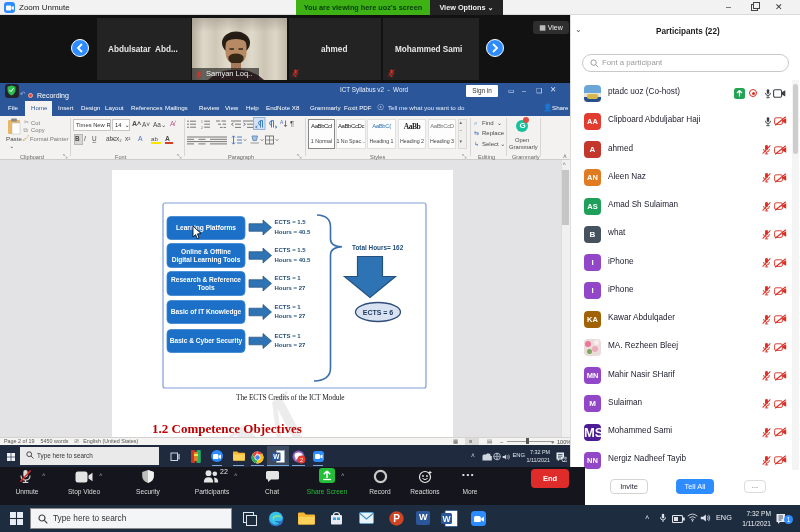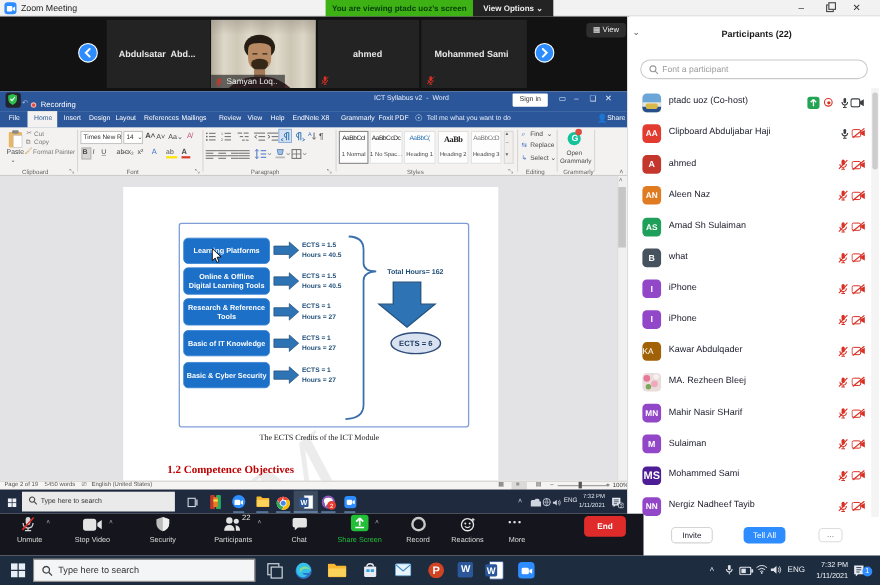--- a/index.html
+++ b/index.html
@@ -6,22 +6,22 @@
 body{font-family:"Liberation Sans", sans-serif;}
 #root{position:absolute;left:0;top:0;width:800px;height:532px;background:#fff;overflow:hidden;}
 </style></head><body>
 <div id="root">
 <div style="position:absolute;left:0px;top:0px;width:800px;height:15px;background:#f2f2f2;border-bottom:1px solid #d9d9d9;"></div>
     <div style="position:absolute;left:4px;top:2px;width:11px;height:11px;background:#2d8cff;border-radius:3px;"></div>
     <svg style="position:absolute;left:6px;top:4.5px" width="8" height="6">
       <rect x="0" y="0.5" width="5.2" height="5" rx="1" fill="#fff"></rect>
       <path d="M5.5 2.2 L7.8 0.8 L7.8 5.2 L5.5 3.8 Z" fill="#fff"></path>
     </svg>
-    <div style="position:absolute;left:19px;top:3.5px;font-size:8px;color:#1a1a1a;font-weight:400;font-family:'Liberation Sans', sans-serif;white-space:nowrap;line-height:1.1;">Zoom Meeting</div>
-    <div style="position:absolute;left:296px;top:0px;width:134px;height:15px;background:#3eb114;color:#07400a;font-size:7.3px;font-weight:bold;text-align:center;line-height:15px;">You are viewing ptadc uoz’s screen</div>
+    <div style="position:absolute;left:19px;top:3.5px;font-size:8px;color:#1a1a1a;font-weight:400;font-family:'Liberation Sans', sans-serif;white-space:nowrap;line-height:1.1;">Zoom Unmute</div>
+    <div style="position:absolute;left:296px;top:0px;width:134px;height:15px;background:#3eb114;color:#07400a;font-size:7.3px;font-weight:bold;text-align:center;line-height:15px;">You are viewing here uoz’s screen</div>
     <div style="position:absolute;left:430px;top:0px;width:73px;height:15px;background:#232323;color:#f0f0f0;font-size:7.3px;font-weight:bold;text-align:center;line-height:15px;">View Options ⌄</div>
     <div style="position:absolute;left:726px;top:3px;font-size:9px;color:#333;font-weight:400;font-family:'Liberation Sans', sans-serif;white-space:nowrap;line-height:1.1;">–</div>
     <div style="position:absolute;left:751px;top:4px;width:7px;height:7px;border:1px solid #444;"></div>
     <div style="position:absolute;left:753px;top:2px;width:7px;height:7px;border:1px solid #444;background:#f2f2f2;"></div>
     <div style="position:absolute;left:775px;top:2.5px;font-size:9px;color:#333;font-weight:400;font-family:'Liberation Sans', sans-serif;white-space:nowrap;line-height:1.1;">✕</div>
     <div style="position:absolute;left:0px;top:15px;width:572px;height:68px;background:#121212;"></div>
     <div style="position:absolute;left:97px;top:18px;width:94px;height:62px;background:#232323;"></div>
     <div style="position:absolute;left:289px;top:18px;width:92px;height:62px;background:#232323;"></div>
     <div style="position:absolute;left:383px;top:18px;width:96px;height:62px;background:#232323;"></div>
     <div style="position:absolute;left:108px;top:44.5px;font-size:8.2px;color:#e8e8e8;font-weight:700;font-family:'Liberation Sans', sans-serif;white-space:nowrap;line-height:1.1;">Abdulsatar&nbsp; Abd...</div>
@@ -310,21 +310,21 @@
         <text x="274.5" y="337.8" font-size="6" fill="#1f4e79">ECTS = 1</text>
         <text x="274.5" y="347.3" font-size="6" fill="#1f4e79">Hours = 27</text>
         <path d="M317 215 Q330.5 215.5 330.5 227 L330.5 239 Q330.5 246.5 342 246.8 Q330.5 247.5 330.5 255 L330.5 368 Q330.5 380.5 314 381" fill="none" stroke="#3a6fae" stroke-width="1.6"></path>
         <text x="352" y="249.5" font-size="6.4" fill="#1f4e79">Total Hours= 162</text>
         <path d="M357.5 256.5 L382.5 256.5 L382.5 276.5 L395.5 276.5 L370 297.5 L344.5 276.5 L357.5 276.5 Z" fill="#2e74b5" stroke="#24527e" stroke-width="1.2"></path>
         <ellipse cx="378" cy="312" rx="22.5" ry="9.5" fill="#d9e2f0" stroke="#2e4d7b" stroke-width="1.3"></ellipse>
         <text x="378" y="314.8" font-size="7" fill="#17365d" text-anchor="middle">ECTS = 6</text>
       </g>
     </svg>
     <div style="position:absolute;left:236px;top:394px;font-size:7.4px;color:#1a1a1a;font-weight:400;font-family:'Liberation Serif', serif;white-space:nowrap;line-height:1.1;letter-spacing:-0.1px;">The ECTS Credits of the ICT Module</div>
-    <div style="position:absolute;left:152px;top:421.5px;font-size:10px;color:#c00000;font-weight:700;font-family:'Liberation Serif', serif;white-space:nowrap;line-height:1.1;">1.2 Competence Objectives</div>
+    <div style="position:absolute;left:152px;top:421.5px;font-size:13px;color:#c00000;font-weight:700;font-family:'Liberation Serif', serif;white-space:nowrap;line-height:1.1;">1.2 Competence Objectives</div>
     <svg style="position:absolute;left:192px;top:226px" width="10" height="14" viewBox="0 0 10 14">
       <path d="M1 0 L1 11 L3.6 8.6 L5.2 12.6 L7 11.8 L5.4 7.9 L9 7.6 Z" fill="#fff" stroke="#000" stroke-width="0.8"></path>
     </svg>
     <div style="position:absolute;left:0px;top:437px;width:570px;height:8px;background:#f5f4f3;border-top:1px solid #d5d3d1;"></div>
     <div style="position:absolute;left:4px;top:438.5px;font-size:5.4px;color:#555;font-weight:400;font-family:'Liberation Sans', sans-serif;white-space:nowrap;line-height:1.1;">Page 2 of 19&nbsp;&nbsp;&nbsp;&nbsp;5450 words&nbsp;&nbsp;&nbsp;&nbsp;⎚&nbsp;&nbsp;&nbsp;English (United States)</div>
     <div style="position:absolute;left:453px;top:438px;font-size:5.5px;color:#666;font-weight:400;font-family:'Liberation Sans', sans-serif;white-space:nowrap;line-height:1.1;">▦</div>
     <div style="position:absolute;left:465px;top:437.5px;width:14px;height:7px;background:#dcdad8;"></div>
     <div style="position:absolute;left:469px;top:438px;font-size:5.5px;color:#555;font-weight:400;font-family:'Liberation Sans', sans-serif;white-space:nowrap;line-height:1.1;">≡</div>
     <div style="position:absolute;left:487px;top:438px;font-size:5.5px;color:#666;font-weight:400;font-family:'Liberation Sans', sans-serif;white-space:nowrap;line-height:1.1;">▤</div>
     <div style="position:absolute;left:500px;top:438.5px;font-size:6px;color:#555;font-weight:400;font-family:'Liberation Sans', sans-serif;white-space:nowrap;line-height:1.1;">−</div>
@@ -565,21 +565,21 @@
         <path d="M1.8 10.4 L10.2 1.6" stroke-width="1.1"></path>
       </g>
     </svg>
     <svg width="13" height="10" viewBox="0 0 13 10" style="position:absolute;left:774px;top:285.75px">
       <g stroke="#d93025" fill="none" stroke-width="0.9">
         <rect x="0.6" y="1.8" width="7.8" height="6.6" rx="1.4"></rect>
         <path d="M8.8 4 L12.2 2.2 L12.2 7.8 L8.8 6 Z" fill="#d93025" stroke="none"></path>
         <path d="M1.2 9.3 L11.8 0.7" stroke-width="1.1"></path>
       </g>
     </svg>
-    <div style="position:absolute;left:584px;top:310.5px;width:17px;height:17px;background:#a16207;border-radius:4px;color:#fff;font-weight:normal;font-size:7.5px;text-align:left;line-height:17px;">KA</div>
+    <div style="position:absolute;left:584px;top:310.5px;width:17px;height:17px;background:#a16207;border-radius:4px;color:#fff;font-weight:bold;font-size:7.5px;text-align:center;line-height:17px;">KA</div>
     <div style="position:absolute;left:608px;top:313.0px;font-size:8.2px;color:#232333;font-weight:400;font-family:'Liberation Sans', sans-serif;white-space:nowrap;line-height:1.1;">Kawar Abdulqader</div>
     <svg width="11" height="11" viewBox="0 0 12 12" style="position:absolute;left:761px;top:313.5px">
       <g stroke="#d93025" fill="none" stroke-width="1">
         <rect x="4.4" y="1.2" width="3.2" height="5.6" rx="1.6" fill="#d93025" stroke="none"></rect>
         <path d="M2.8 5.5 Q2.8 8.8 6 8.8 Q9.2 8.8 9.2 5.5"></path>
         <path d="M6 8.8 L6 10.6"></path>
         <path d="M4.2 10.8 L7.8 10.8"></path>
         <path d="M1.8 10.4 L10.2 1.6" stroke-width="1.1"></path>
       </g>
     </svg>
@@ -641,21 +641,21 @@
         <path d="M1.8 10.4 L10.2 1.6" stroke-width="1.1"></path>
       </g>
     </svg>
     <svg width="13" height="10" viewBox="0 0 13 10" style="position:absolute;left:774px;top:398.75px">
       <g stroke="#d93025" fill="none" stroke-width="0.9">
         <rect x="0.6" y="1.8" width="7.8" height="6.6" rx="1.4"></rect>
         <path d="M8.8 4 L12.2 2.2 L12.2 7.8 L8.8 6 Z" fill="#d93025" stroke="none"></path>
         <path d="M1.2 9.3 L11.8 0.7" stroke-width="1.1"></path>
       </g>
     </svg>
-    <div style="position:absolute;left:584px;top:423.5px;width:17px;height:17px;background:#4c1d95;border-radius:4px;color:#fff;font-weight:bold;font-size:10px;text-align:center;line-height:17px;">MS</div>
+    <div style="position:absolute;left:584px;top:423.5px;width:17px;height:17px;background:#4c1d95;border-radius:4px;color:#fff;font-weight:bold;font-size:13px;text-align:center;line-height:17px;">MS</div>
     <div style="position:absolute;left:608px;top:426.0px;font-size:8.2px;color:#232333;font-weight:400;font-family:'Liberation Sans', sans-serif;white-space:nowrap;line-height:1.1;">Mohammed Sami</div>
     <svg width="11" height="11" viewBox="0 0 12 12" style="position:absolute;left:761px;top:426.5px">
       <g stroke="#d93025" fill="none" stroke-width="1">
         <rect x="4.4" y="1.2" width="3.2" height="5.6" rx="1.6" fill="#d93025" stroke="none"></rect>
         <path d="M2.8 5.5 Q2.8 8.8 6 8.8 Q9.2 8.8 9.2 5.5"></path>
         <path d="M6 8.8 L6 10.6"></path>
         <path d="M4.2 10.8 L7.8 10.8"></path>
         <path d="M1.8 10.4 L10.2 1.6" stroke-width="1.1"></path>
       </g>
     </svg>

